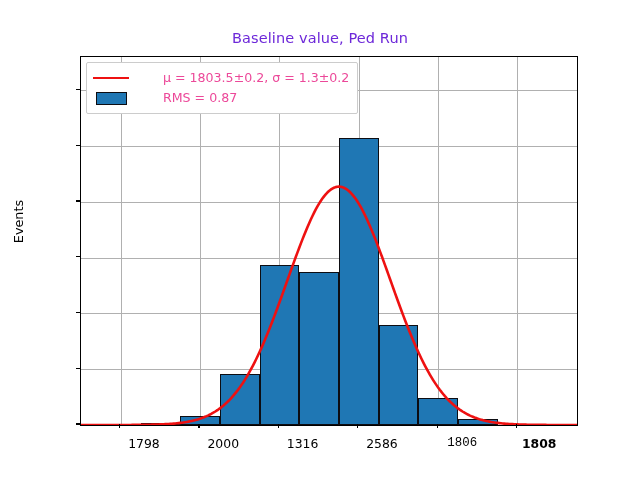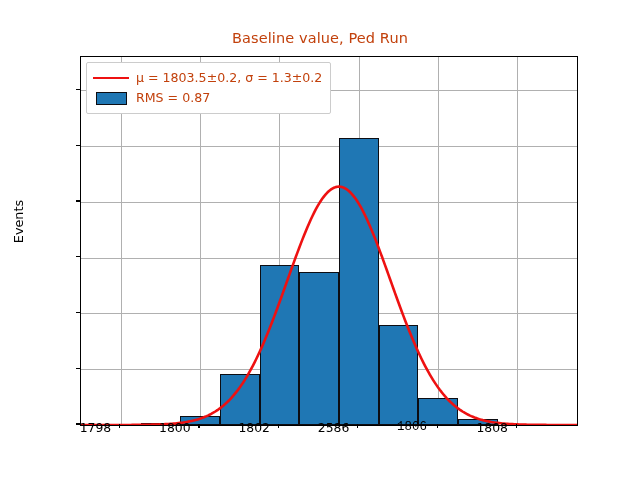--- a/index.html
+++ b/index.html
@@ -21,21 +21,21 @@
     height: 480px;
     background: #ffffff;
   }
   #chart-title {
     position: absolute;
     left: 0;
     top: 30px;
     width: 640px;
     text-align: center;
     font-size: 14.5px;
-    color: #c2410c;
+    color: #6d28d9;
     letter-spacing: 0.1px;
   }
   #plot-area {
     position: absolute;
     left: 80px;
     top: 56px;
     width: 496px;
     height: 368px;
     border: 1.2px solid #000000;
     box-sizing: content-box;
@@ -72,22 +72,22 @@
     pointer-events: none;
   }
   .ytick-mark {
     position: absolute;
     width: 4px;
     height: 1.2px;
     background: #000000;
   }
   .xtick-label {
     position: absolute;
-    top: 420px;
-    text-align: left;
+    top: 436px;
+    text-align: right;
     font-size: 12.4px;
     white-space: nowrap;
     color: #000000;
   }
   .xtick-mark {
     position: absolute;
     top: 424px;
     width: 1.2px;
     height: 4px;
     background: #000000;
@@ -150,21 +150,22 @@
     background: #1f77b4;
     border: 1.3px solid #0d0d12;
     box-sizing: border-box;
     height: 13px;
     width: 31px;
     margin-left: 3px;
     margin-right: 9px;
   }
   .legend-text {
     white-space: nowrap;
-    color: #c2410c;
+    color: #ec4899;
+    margin-left: 27px;
   }
 </style>
 </head>
 <body>
 
 <div id="figure">
 
   <div id="chart-title">Baseline value, Ped Run</div>
 
   <div id="plot-area">
@@ -202,25 +203,25 @@
       <div class="ytick-mark" style="left: 76px; top: 423.4px;"></div>
       <div class="ytick-mark" style="left: 76px; top: 367.642px;"></div>
       <div class="ytick-mark" style="left: 76px; top: 311.885px;"></div>
       <div class="ytick-mark" style="left: 76px; top: 256.127px;"></div>
       <div class="ytick-mark" style="left: 76px; top: 200.37px;"></div>
       <div class="ytick-mark" style="left: 76px; top: 144.612px;"></div>
       <div class="ytick-mark" style="left: 76px; top: 88.8545px;"></div>
     </div>
   <div id="xtick-labels">
       <div class="xtick-label" style="left: 79.68px; width: 80px;">1798</div>
-      <div class="xtick-label" style="left: 159.04px; width: 80px;">1800</div>
-      <div class="xtick-label" style="left: 238.4px; width: 80px;">1802</div>
+      <div class="xtick-label" style="left: 159.04px; width: 80px;">2000</div>
+      <div class="xtick-label" style="left: 238.4px; width: 80px;">1316</div>
       <div class="xtick-label" style="left: 317.76px; width: 80px;">2586</div>
       <div class="xtick-label" style="left: 397.12px; width: 80px; font-family: Liberation Mono, monospace;">1806</div>
-      <div class="xtick-label" style="left: 476.48px; width: 80px;">1808</div>
+      <div class="xtick-label" style="left: 476.48px; width: 80px; font-weight: bold;">1808</div>
     </div>
   <div id="xtick-marks">
       <div class="xtick-mark" style="left: 119.08px;"></div>
       <div class="xtick-mark" style="left: 198.44px;"></div>
       <div class="xtick-mark" style="left: 277.8px;"></div>
       <div class="xtick-mark" style="left: 357.16px;"></div>
       <div class="xtick-mark" style="left: 436.52px;"></div>
       <div class="xtick-mark" style="left: 515.88px;"></div>
     </div>
 

